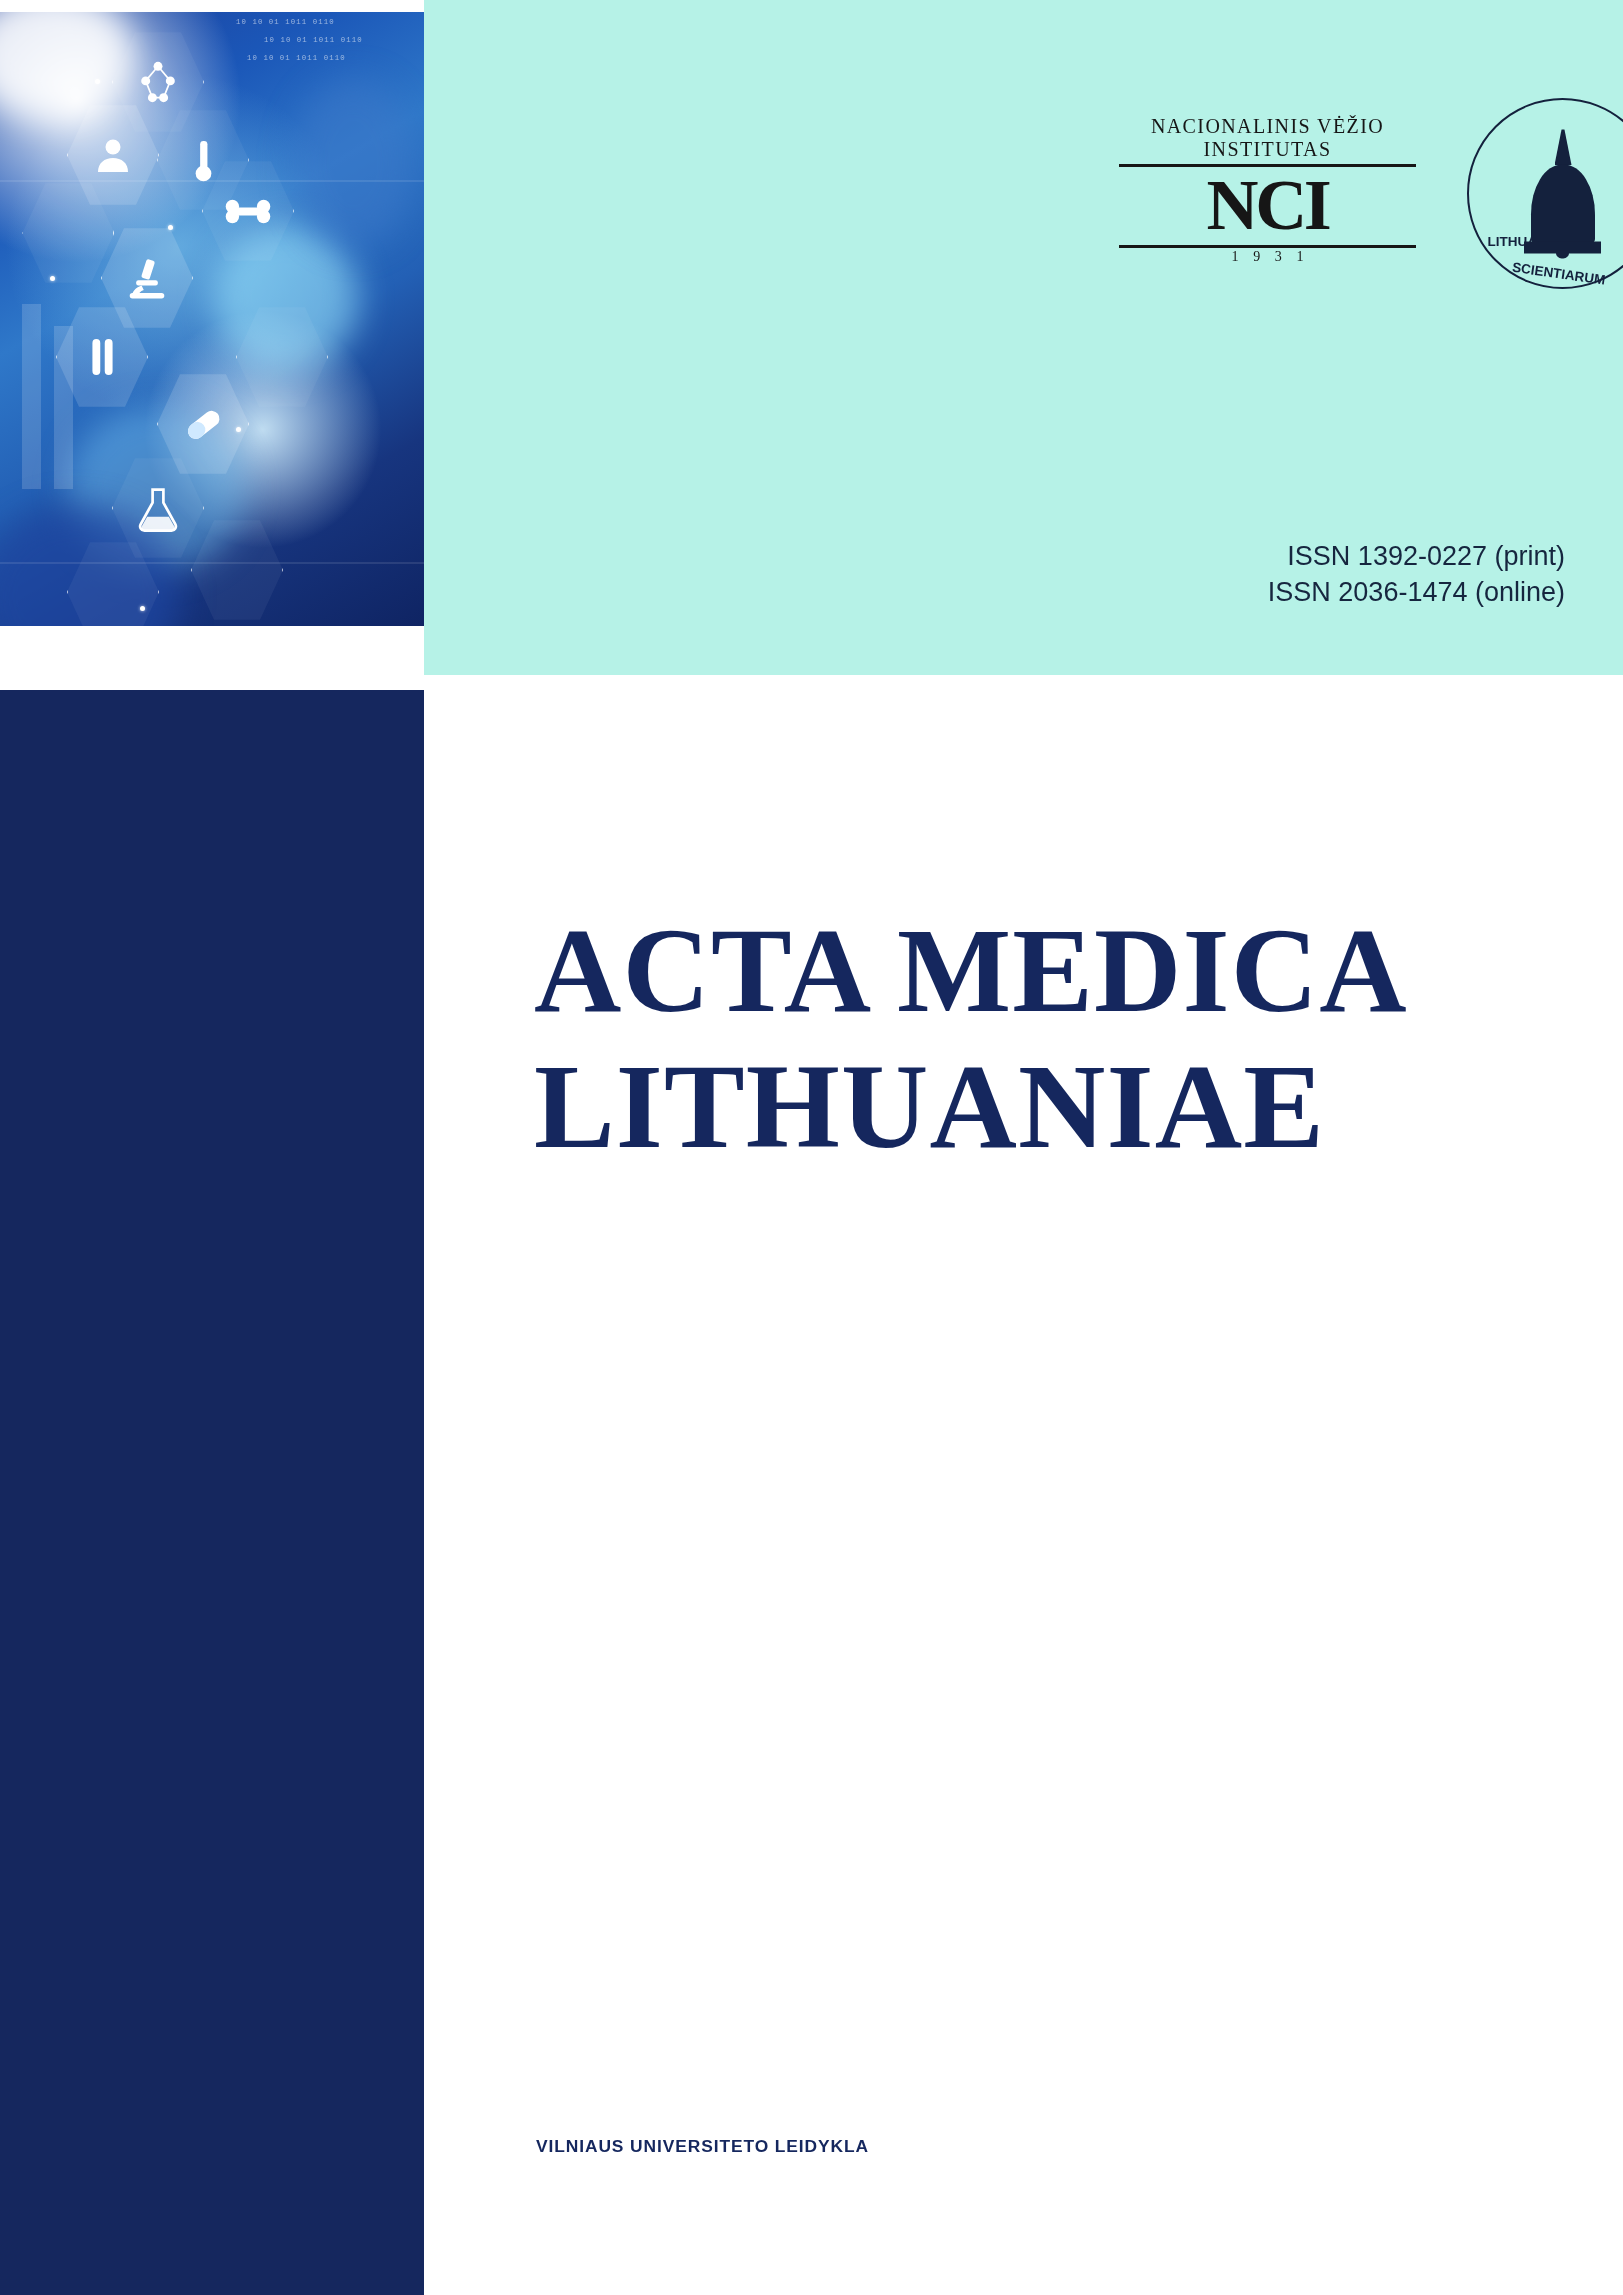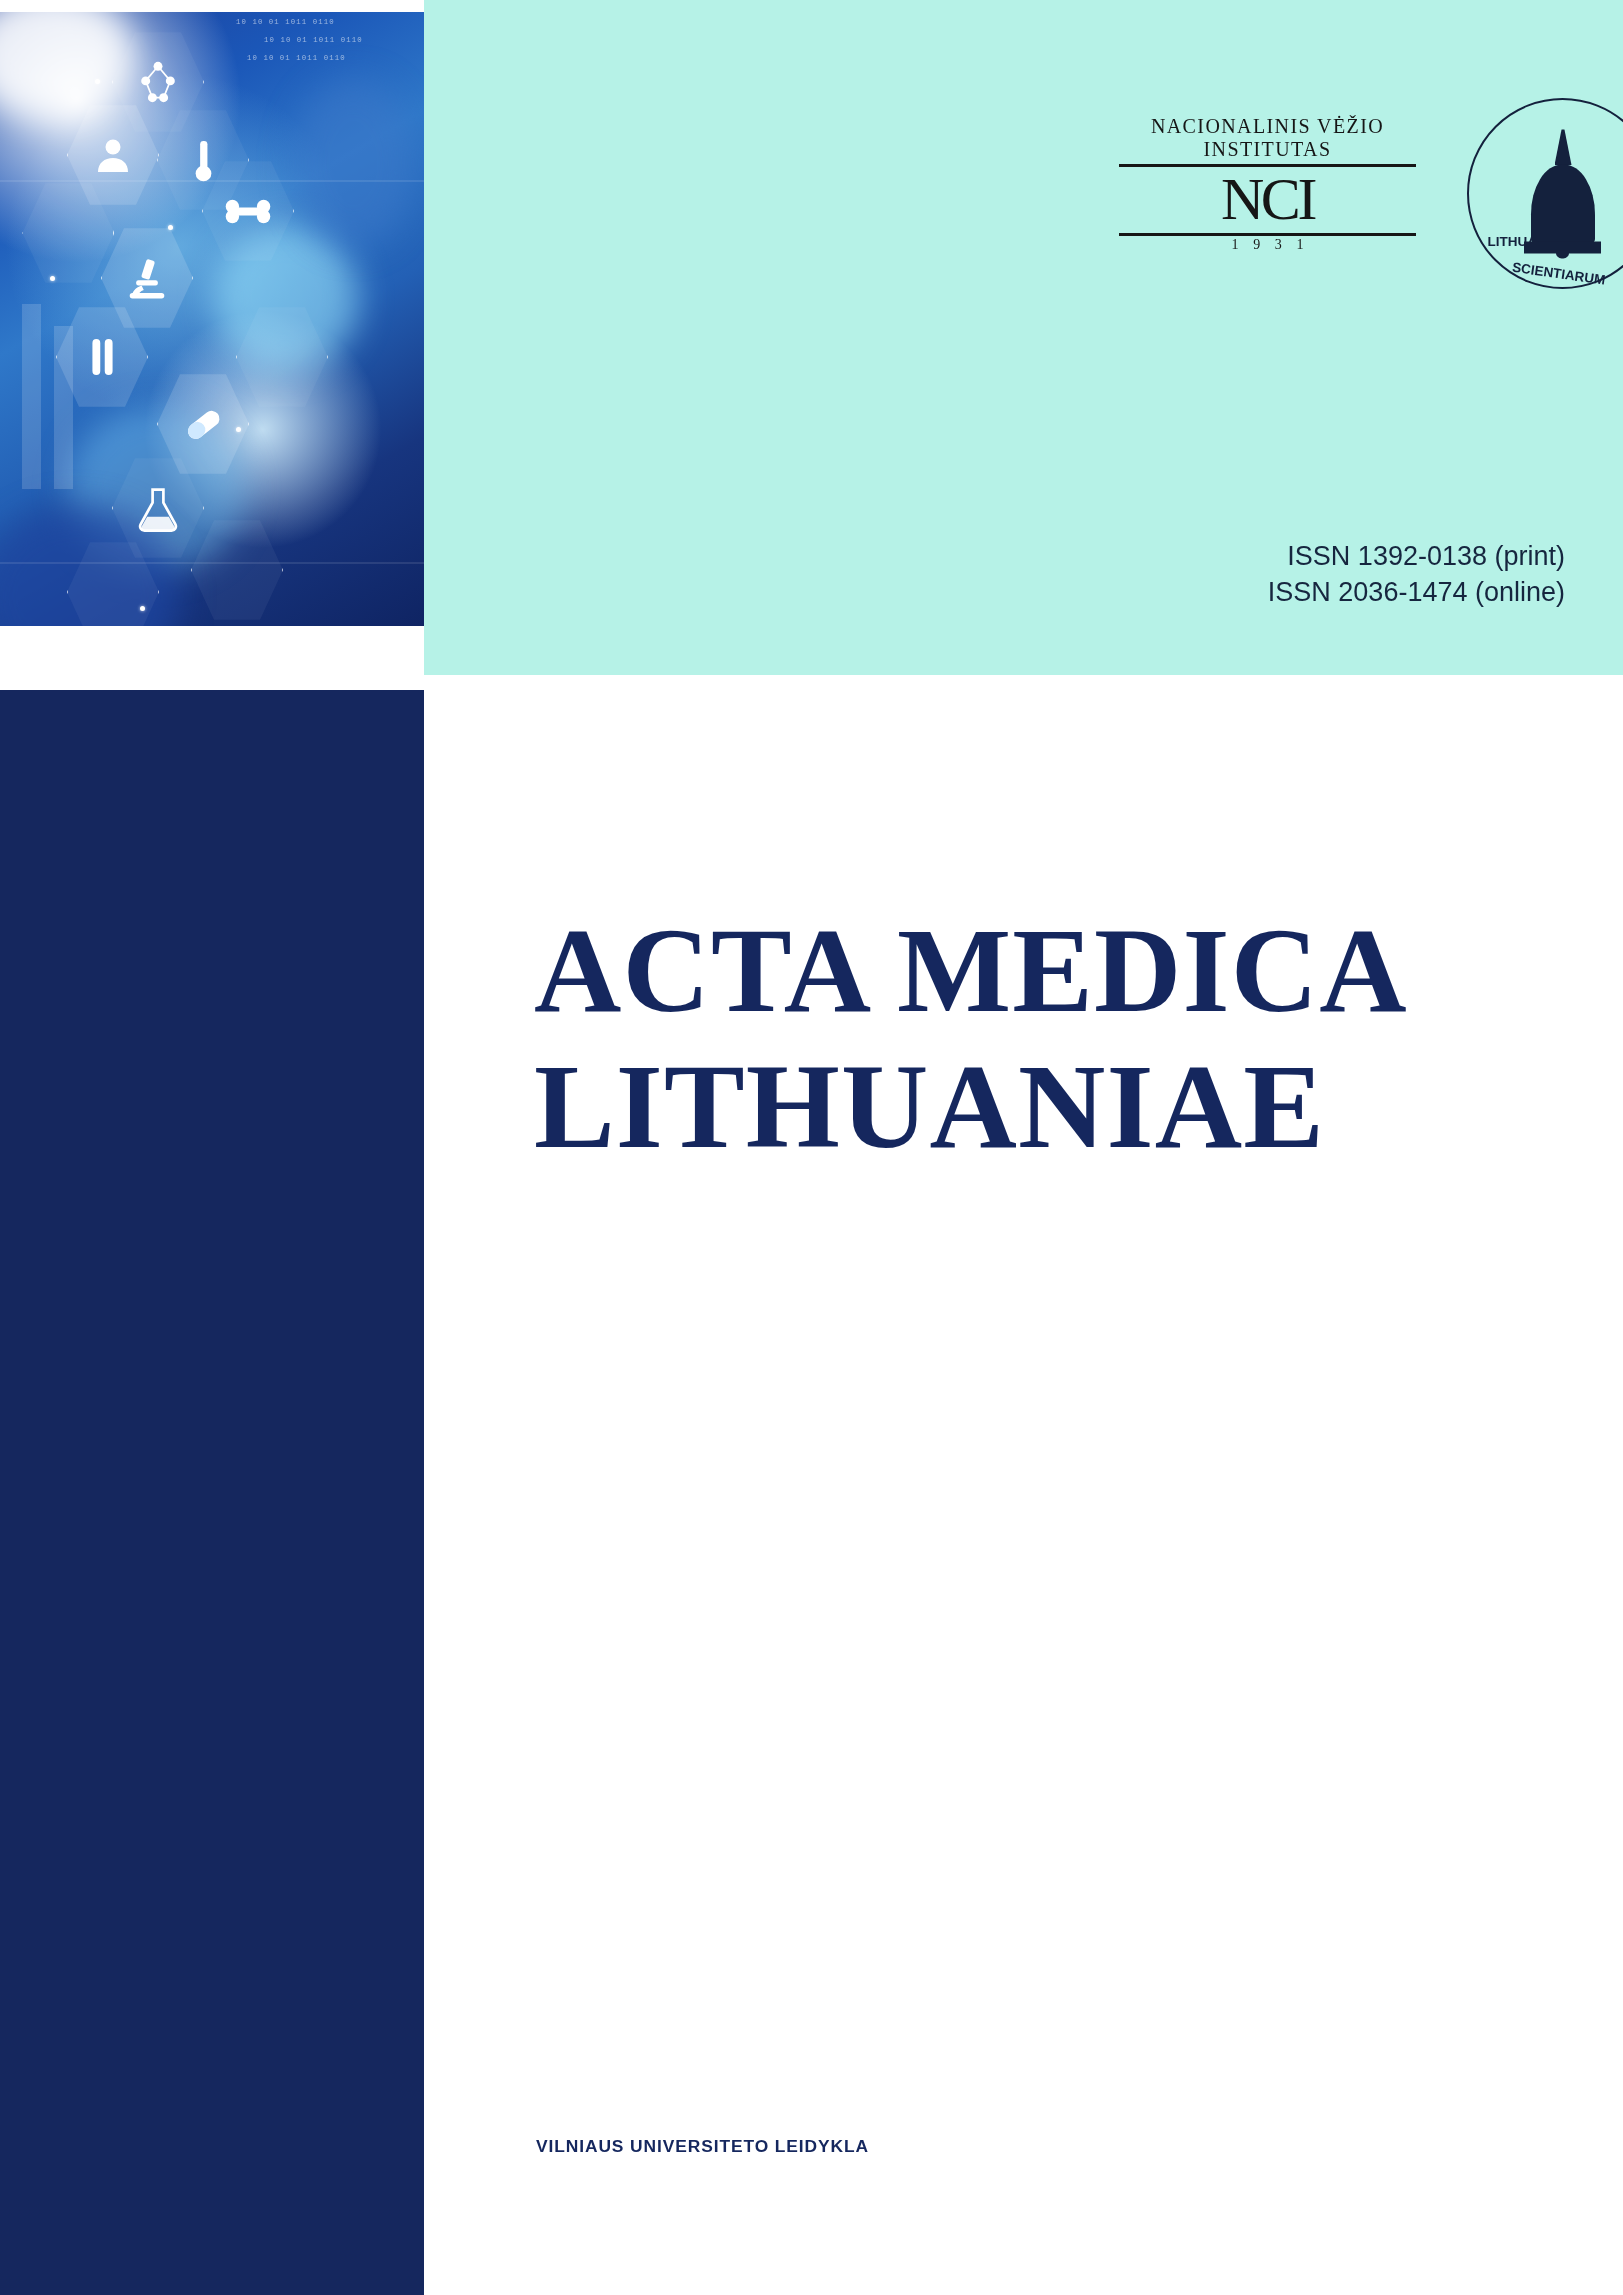--- a/index.html
+++ b/index.html
@@ -110,23 +110,23 @@
     margin-bottom: 2.2px;
   }
   .nci .rule {
     height: 2.8px;
     background: #161616;
     width: 100%;
     margin: 3.4px 0 0 0;
   }
   .nci .mark {
     font-family: "Liberation Serif", serif;
-    font-size: 60px;
+    font-size: 72px;
     line-height: 1.0;
-    font-weight: 400;
+    font-weight: 700;
     letter-spacing: -3.4px;
     margin: 2.2px 0 1.1px 0;
     position: relative;
   }
   .nci .year {
     font-family: "Liberation Serif", serif;
     font-size: 14px;
     letter-spacing: 14.6px;
     padding-left: 14.6px;
     margin-top: 1.1px;
@@ -403,21 +403,21 @@
         <div class="bell-top"></div>
         <div class="bell-body"></div>
         <div class="bell-base"></div>
         <div class="bell-clapper"></div>
       </div>
     </div>
 
   </div>
 
   <div class="issn-block">
-    <div>ISSN 1392-0138 (print)</div>
+    <div>ISSN 1392-0227 (print)</div>
     <div>ISSN 2036-1474 (online)</div>
   </div>
 </div>
 
 <div class="navy-bar"></div>
 
 <div class="cover-body">
   <div class="journal-title">
     <span>ACTA MEDICA</span>
     <span class="line2">LITHUANIAE</span>

